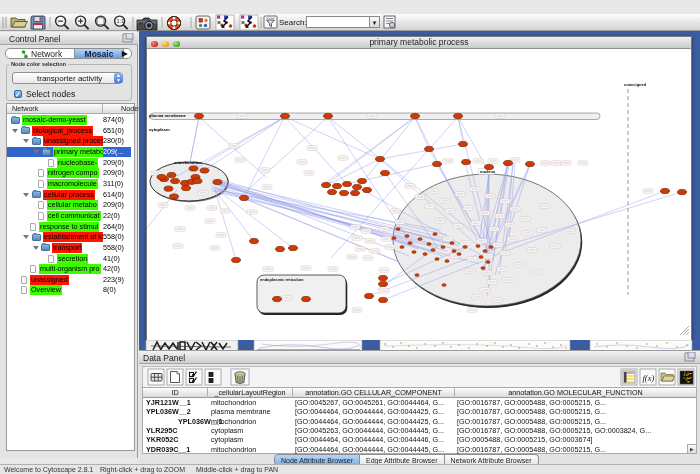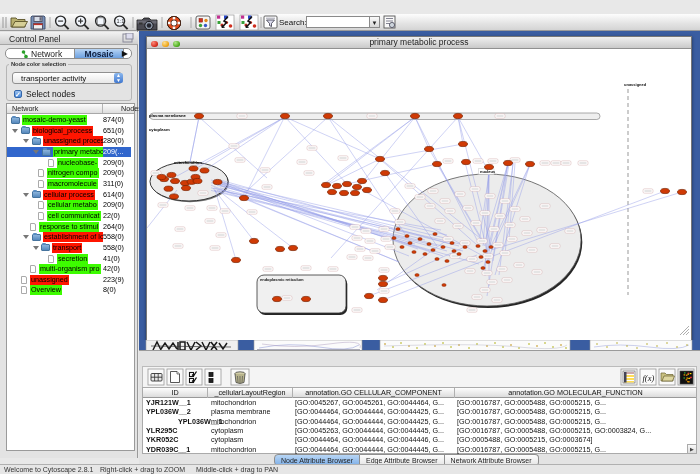--- a/index.html
+++ b/index.html
@@ -30,21 +30,21 @@
 #tabbar { position:absolute; left:5px; top:17px; width:127px; height:11px; background:#fff;
   border:1px solid #8e8e8e; border-radius:5px; overflow:hidden; font-size:8.5px; }
 #tab-net { position:absolute; left:0; top:0; width:68px; height:11px; text-align:center; color:#222; }
 #tab-mos { position:absolute; left:68px; top:0; width:50px; height:11px; text-align:center; font-weight:bold; color:#102040;
   background:linear-gradient(#b7d4f3,#88b4e8 50%,#5f97dd); border-left:1px solid #8e8e8e; border-right:1px solid #8e8e8e;}
 #tab-arr { position:absolute; right:3px; top:0px; font-size:8px; color:#111; }
 #fieldset { position:absolute; left:6px; top:33px; width:126px; height:37px;
   border:1px solid #b5b5b5; border-radius:3px; }
 #fs-label { position:absolute; left:9px; top:29.5px; font-size:5.8px; letter-spacing:-0.1px; font-weight:bold; color:#333; background:#e3e3e3; padding:0 2px;}
 #combo { position:absolute; left:12px; top:41px; width:110px; height:12px; background:linear-gradient(#ffffff,#e8e8e8);
-  border:1px solid #909090; border-radius:3px; font-size:8px; color:#111; text-align:left; padding-left:8px; line-height:11px;}
+  border:1px solid #909090; border-radius:3px; font-size:8px; color:#111; text-align:left; padding-left:24px; line-height:11px;}
 #combo-btn { position:absolute; left:114px; top:42px; width:9px; height:10px; border-radius:2px;
   background:linear-gradient(#8cb8ee,#4178d0); color:#fff; font-size:5px; line-height:5px; text-align:center;}
 #checkbox { position:absolute; left:14px; top:59px; width:8px; height:8px; border-radius:2px;
   background:linear-gradient(#9cc2f0,#4787d8); border:1px solid #3366aa; color:#fff; font-size:7px; line-height:8px; text-align:center; font-weight:bold;}
 #cb-label { position:absolute; left:26px; top:58px; font-size:8.5px; color:#111; }
 #treebox { position:absolute; left:6px; top:72px; width:129px; height:348px; background:#fff; border:1px solid #9a9a9a; }
 #treehead { position:absolute; left:0; top:0; width:127px; height:10px;
   background:linear-gradient(#fcfcfc,#dedede); border-bottom:1px solid #a8a8a8; font-size:7.2px; color:#222; }
 #treehead .c1 { position:absolute; left:5px; top:0px; }
 #treehead .c2 { position:absolute; left:95px; top:0px; border-left:1px solid #b5b5b5; padding-left:18px; }
@@ -742,20 +742,27 @@
 <circle cx="488" cy="6" r="0.7" fill="#a90"></circle>
 <circle cx="498" cy="8" r="0.7" fill="#a90"></circle>
 <circle cx="508" cy="4" r="0.7" fill="#a90"></circle>
 <circle cx="518" cy="6" r="0.7" fill="#a90"></circle>
 <circle cx="528" cy="3" r="0.7" fill="#a90"></circle>
 <circle cx="538" cy="7" r="0.7" fill="#a90"></circle>
 <circle cx="548" cy="5" r="0.7" fill="#a90"></circle>
 </svg></div>
   </div>
   <div id="dpanel">
+    <div id="dpanel-h">
+        <span>Data Panel</span>
+        <svg width="12" height="11" style="position:absolute;right:4px;top:1px;">
+          <rect x="1" y="1" width="9" height="8" fill="none" stroke="#8a8a9a" stroke-width="1"></rect>
+          <rect x="4" y="0" width="7" height="6" fill="#dde" stroke="#8a8a9a" stroke-width="1"></rect>
+        </svg>
+      </div>
     <div id="dtools">
         <svg width="553" height="20" viewBox="0 0 553 20" style="position:absolute;left:0;top:0;">
 <rect x="5" y="2" width="16" height="16" fill="#fafafa" stroke="#999" stroke-width="0.8"></rect>
 <rect x="8" y="6.5" width="11" height="7.5" rx="1" fill="#e8e8e8" stroke="#333" stroke-width="0.9"></rect>
           <line x1="8" y1="10.2" x2="19" y2="10.2" stroke="#333" stroke-width="0.9"></line>
           <line x1="11.6" y1="6.5" x2="11.6" y2="14" stroke="#333" stroke-width="0.8"></line>
           <line x1="15.2" y1="6.5" x2="15.2" y2="14" stroke="#333" stroke-width="0.8"></line>
 <rect x="24" y="2" width="16" height="16" fill="#fafafa" stroke="#999" stroke-width="0.8"></rect>
 <path d="M27.5 4.5 L34 4.5 L36.5 7 L36.5 15.5 L27.5 15.5 Z" fill="#fdfdfd" stroke="#444" stroke-width="0.9"></path>
           <path d="M34 4.5 L34 7 L36.5 7" fill="#e8e8e8" stroke="#444" stroke-width="0.7"></path>

